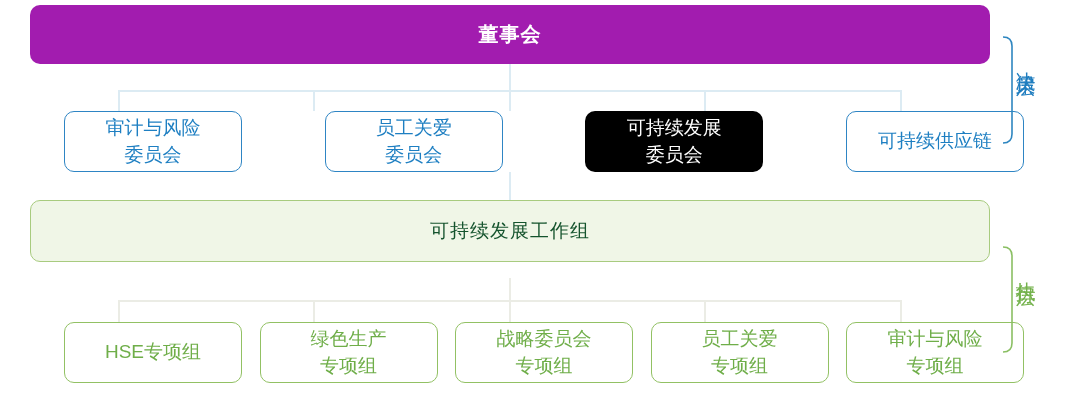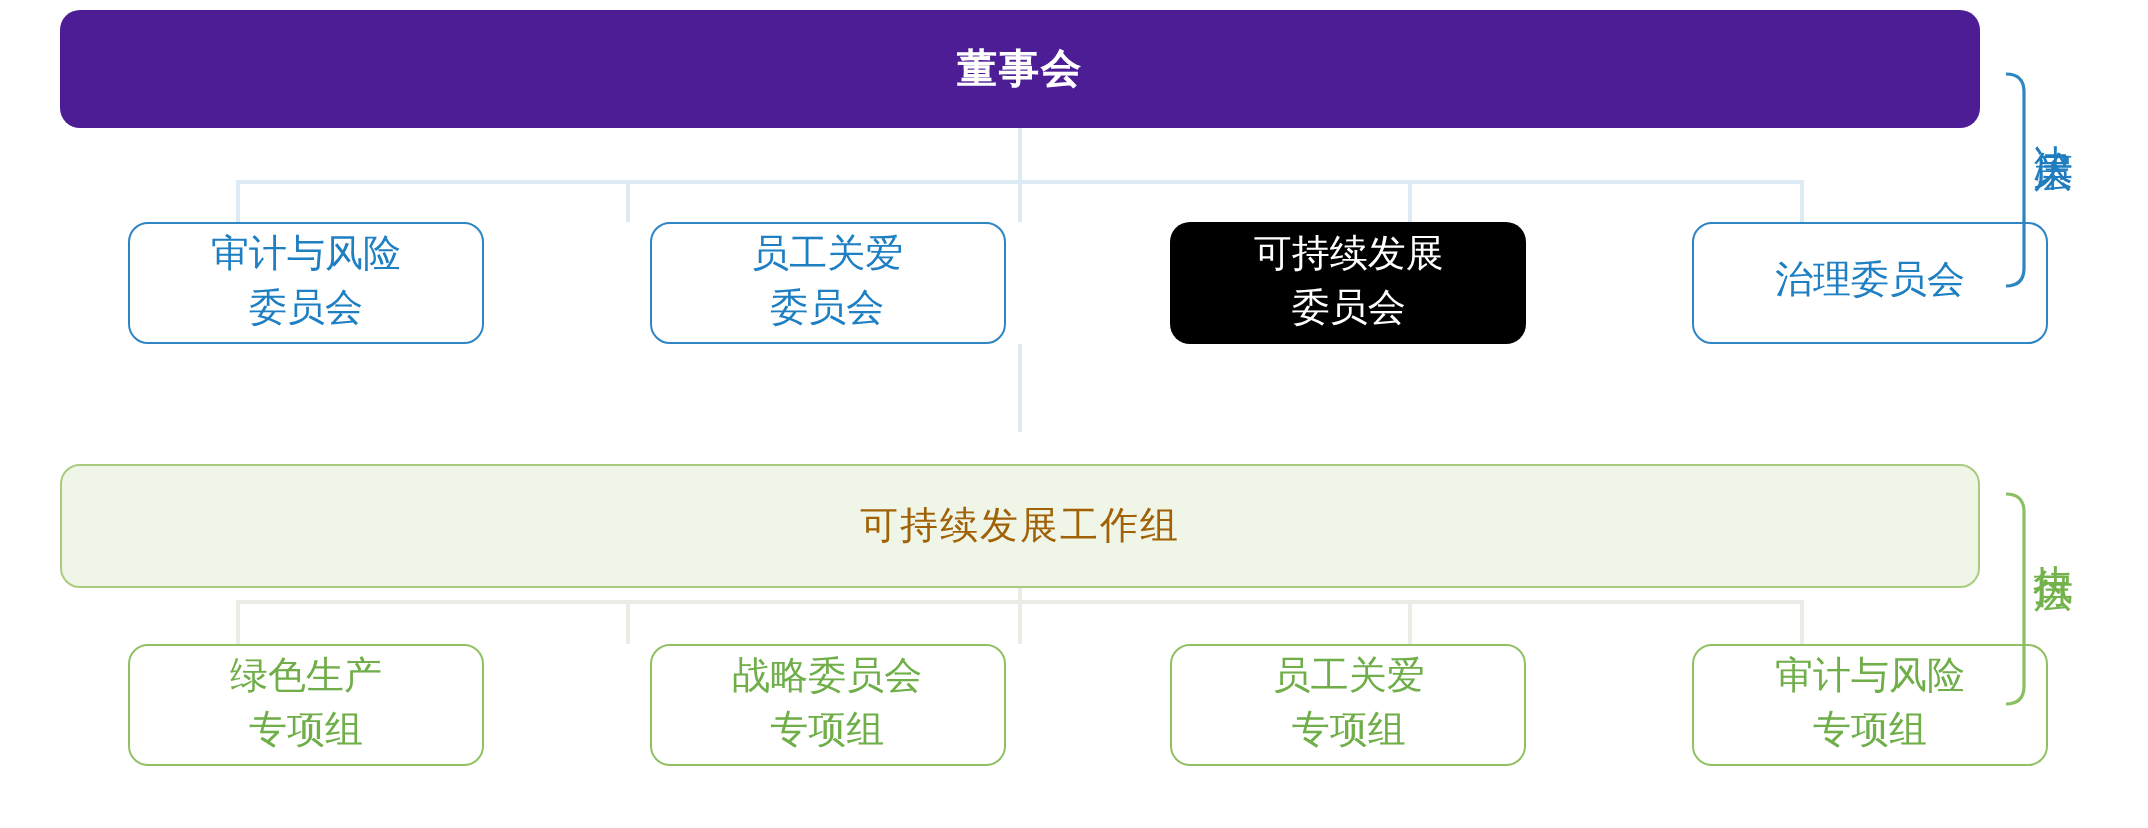--- a/index.html
+++ b/index.html
@@ -20,32 +20,32 @@
     box-sizing: border-box;
     border-radius: 10px;
     display: flex;
     align-items: center;
     justify-content: center;
     text-align: center;
   }
   .board {
     left: 30px; top: 5px;
     width: 960px; height: 59px;
-    background: #4c1d95;
+    background: #a21caf;
     color: #ffffff;
     font-size: 20px;
     font-weight: bold;
     letter-spacing: 1px;
   }
   .workgroup {
-    left: 30px; top: 232px;
+    left: 30px; top: 200px;
     width: 960px; height: 62px;
     background: #f0f6e7;
     border: 1.5px solid #a8cb7f;
-    color: #a16207;
+    color: #14532d;
     font-size: 19px;
     letter-spacing: 1px;
   }
   .node-row {
     position: absolute;
     left: 30px;
     width: 960px;
     display: flex;
     justify-content: space-between;
     padding-left: 34px;
@@ -132,29 +132,32 @@
     </div>
     <div class="node node-blue">
       <span class="label">员工关爱
 委员会</span>
     </div>
     <div class="node node-blue-filled">
       <span class="label">可持续发展
 委员会</span>
     </div>
     <div class="node node-blue">
-      <span class="label">治理委员会</span>
+      <span class="label">可持续供应链</span>
     </div>
   </div>
 
   <div class="box workgroup">
     <span class="label">可持续发展工作组</span>
   </div>
 
   <div class="node-row row-groups">
+    <div class="node node-green">
+      <span class="label">HSE专项组</span>
+    </div>
     <div class="node node-green">
       <span class="label">绿色生产
 专项组</span>
     </div>
     <div class="node node-green">
       <span class="label">战略委员会
 专项组</span>
     </div>
     <div class="node node-green">
       <span class="label">员工关爱

